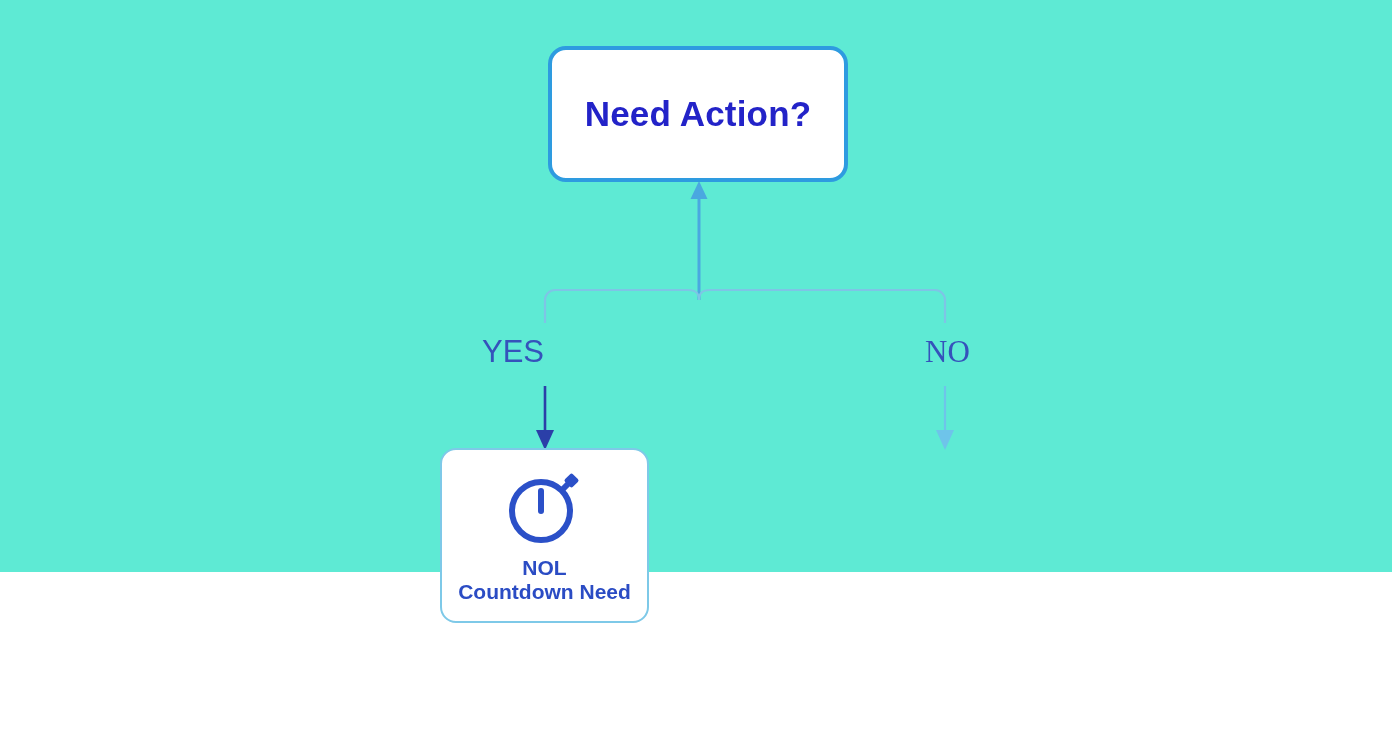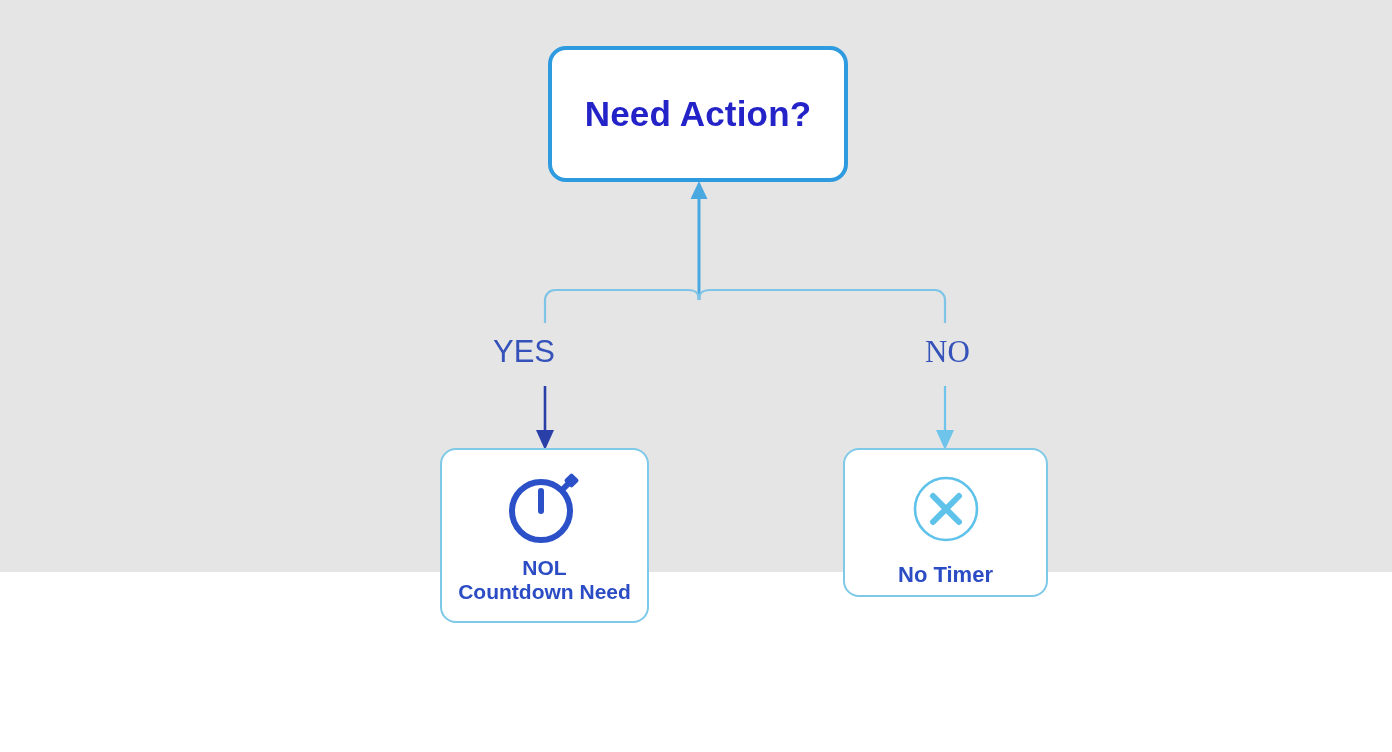--- a/index.html
+++ b/index.html
@@ -10,21 +10,21 @@
   body {
     width: 1392px;
     height: 752px;
     font-family: "Liberation Sans", sans-serif;
     overflow: hidden;
   }
   #canvas {
     position: relative;
     width: 1392px;
     height: 572px;
-    background: #e5e5e5;
+    background: #5eead4;
   }
   #wires {
     position: absolute;
     left: 0;
     top: 0;
     width: 1392px;
     height: 752px;
     pointer-events: none;
   }
 
@@ -101,21 +101,21 @@
   }
 
   
   .branch-label {
     position: absolute;
     font-size: 31px;
     color: #3552bb;
     font-weight: normal;
     white-space: nowrap;
   }
-  .label-yes { left: 493px; top: 334px; }
+  .label-yes { left: 482px; top: 334px; }
   .label-no  { left: 925px; top: 334px; font-family: Liberation Serif, serif; }
 </style>
 </head>
 <body>
 
 <div id="canvas">
 
   <svg id="wires" viewBox="0 0 1392 752">
 
     <g>
@@ -152,26 +152,14 @@
         <line x1="60" y1="24" x2="68" y2="16" stroke="#2b50c8" stroke-width="6" stroke-linecap="round"></line>
         <rect x="64" y="9" width="11" height="11" rx="2" transform="rotate(45 69.5 14.5)" fill="#2b50c8"></rect>
       </svg>
     </div>
     <div class="outcome-label">
       <span>NOL</span>
       <span class="line2">Countdown Need</span>
     </div>
   </div>
 
-  <div class="node-outcome node-no-outcome">
-    <div class="icon-wrap">
-      <svg width="70" height="70" viewBox="0 0 70 70" aria-hidden="true">
-        <circle cx="35" cy="35" r="31" fill="none" stroke="#5ec2ea" stroke-width="2.6"></circle>
-        <line x1="22" y1="22" x2="48" y2="48" stroke="#5ec2ea" stroke-width="6" stroke-linecap="round"></line>
-        <line x1="48" y1="22" x2="22" y2="48" stroke="#5ec2ea" stroke-width="6" stroke-linecap="round"></line>
-      </svg>
-    </div>
-    <div class="outcome-label">
-      <span>No Timer</span>
-    </div>
-  </div>
 
 </div>
 
 </body></html>

